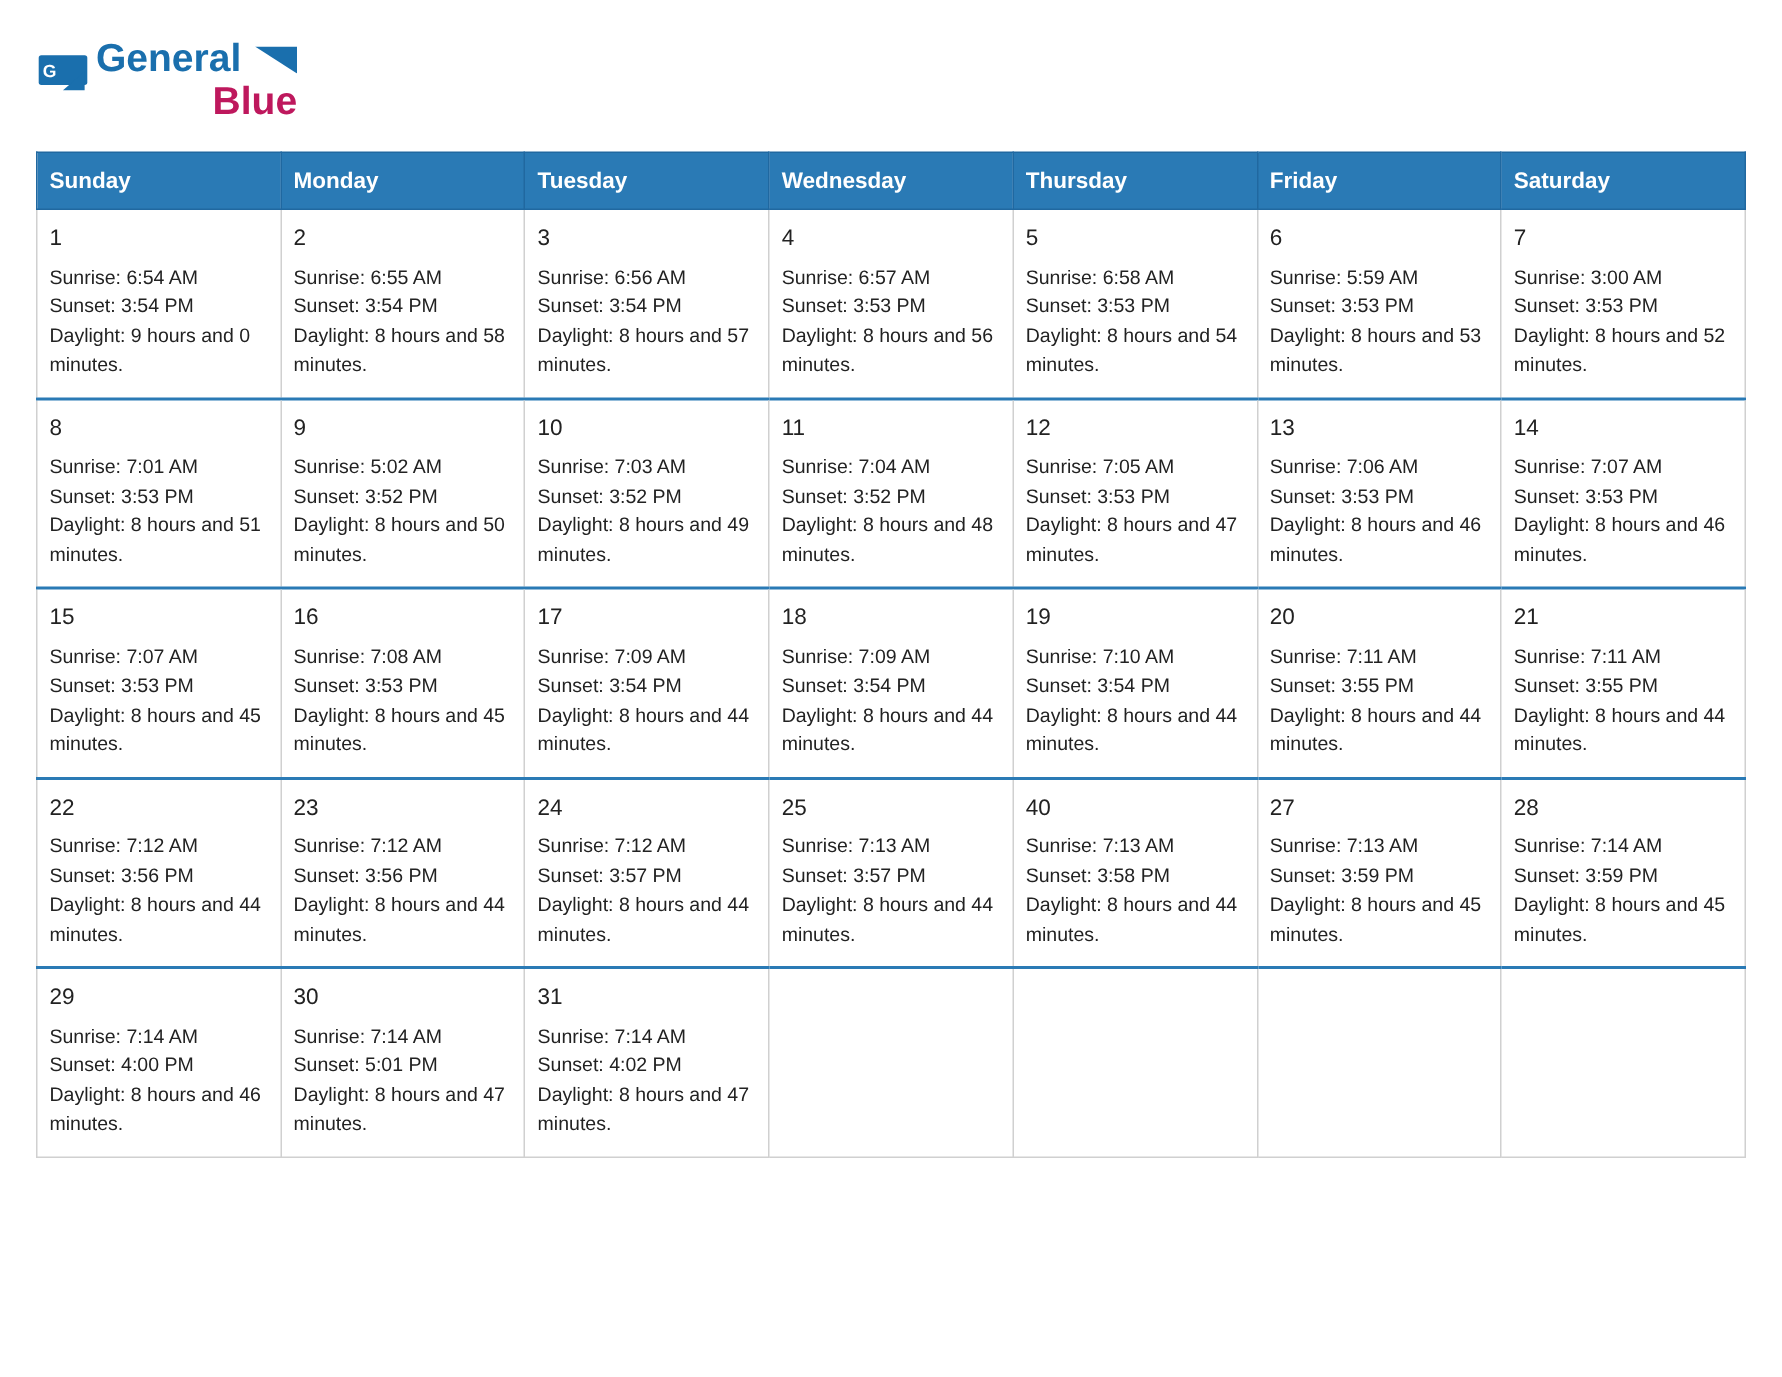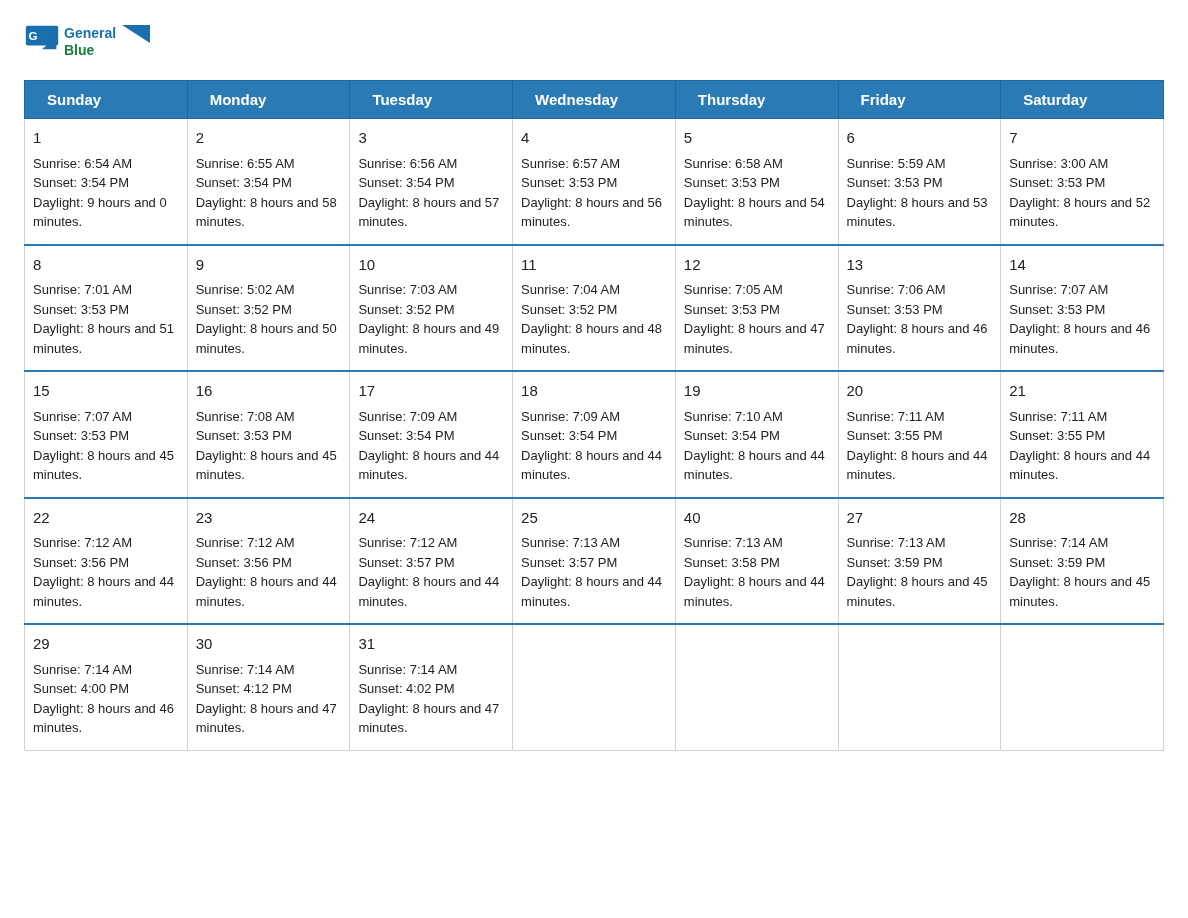--- a/index.html
+++ b/index.html
@@ -14,24 +14,25 @@
       display: flex;
       justify-content: space-between;
       align-items: flex-start;
       margin-bottom: 20px;
     }
     .logo {
       display: flex;
       align-items: center;
     }
     .logo-text {
-      font-size: 14px;
+      font-size: 26px;
       font-weight: bold;
       color: #333;
       line-height: 1.1;
+      text-align: right;
     }
     .logo-text span {
       color: #1a6fad;
     }
     .logo-icon {
       width: 36px;
       height: 36px;
       margin-right: 4px;
     }
     .title-block {
@@ -49,21 +50,21 @@
       color: #555;
       margin-top: 4px;
     }
     table {
       width: 100%;
       border-collapse: collapse;
     }
     thead tr th {
       background-color: #2a7ab5;
       color: #fff;
-      padding: 10px 22px;
+      padding: 10px 8px;
       font-size: 15px;
       font-weight: bold;
       text-align: left;
       border: 1px solid #2068a0;
     }
     tbody tr td {
       vertical-align: top;
       padding: 8px 8px 12px 8px;
       font-size: 13px;
       color: #222;
@@ -94,21 +95,21 @@
       <polygon points="20,28 36,14 36,28" fill="#1a6fad"></polygon>
       <text x="5" y="18" font-family="Arial" font-weight="bold" font-size="13" fill="white">G</text>
     </svg>
     <div>
       <div class="logo-text">
         <span>General</span>
         <svg width="28" height="18" viewBox="0 0 28 18" style="vertical-align:middle;margin-left:2px;">
           <polygon points="0,0 28,0 28,18" fill="#1a6fad"></polygon>
         </svg>
         <br>
-        <span style="color:#15803d;">Blue</span>
+        <span style="color:#be185d;">Blue</span>
       </div>
     </div>
   </div>
   <div class="title-block">
     <h1></h1>
     <h2></h2>
   </div>
 </div>
 
 <table>
@@ -155,21 +156,21 @@
         <td><span class="day-num">22</span><span>Sunrise: 7:12 AM</span><br><span>Sunset: 3:56 PM</span><br><span>Daylight: 8 hours and 44 minutes.</span></td>
         <td><span class="day-num">23</span><span>Sunrise: 7:12 AM</span><br><span>Sunset: 3:56 PM</span><br><span>Daylight: 8 hours and 44 minutes.</span></td>
         <td><span class="day-num">24</span><span>Sunrise: 7:12 AM</span><br><span>Sunset: 3:57 PM</span><br><span>Daylight: 8 hours and 44 minutes.</span></td>
         <td><span class="day-num">25</span><span>Sunrise: 7:13 AM</span><br><span>Sunset: 3:57 PM</span><br><span>Daylight: 8 hours and 44 minutes.</span></td>
         <td><span class="day-num">40</span><span>Sunrise: 7:13 AM</span><br><span>Sunset: 3:58 PM</span><br><span>Daylight: 8 hours and 44 minutes.</span></td>
         <td><span class="day-num">27</span><span>Sunrise: 7:13 AM</span><br><span>Sunset: 3:59 PM</span><br><span>Daylight: 8 hours and 45 minutes.</span></td>
         <td><span class="day-num">28</span><span>Sunrise: 7:14 AM</span><br><span>Sunset: 3:59 PM</span><br><span>Daylight: 8 hours and 45 minutes.</span></td>
       </tr>
       <tr>
         <td><span class="day-num">29</span><span>Sunrise: 7:14 AM</span><br><span>Sunset: 4:00 PM</span><br><span>Daylight: 8 hours and 46 minutes.</span></td>
-        <td><span class="day-num">30</span><span>Sunrise: 7:14 AM</span><br><span>Sunset: 4:12 PM</span><br><span>Daylight: 8 hours and 47 minutes.</span></td>
+        <td><span class="day-num">30</span><span>Sunrise: 7:14 AM</span><br><span>Sunset: 5:01 PM</span><br><span>Daylight: 8 hours and 47 minutes.</span></td>
         <td><span class="day-num">31</span><span>Sunrise: 7:14 AM</span><br><span>Sunset: 4:02 PM</span><br><span>Daylight: 8 hours and 47 minutes.</span></td>
         <td class="empty"></td>
         <td class="empty"></td>
         <td class="empty"></td>
         <td class="empty"></td>
       </tr>
     </tbody>
 </table>
 
 </body></html>

